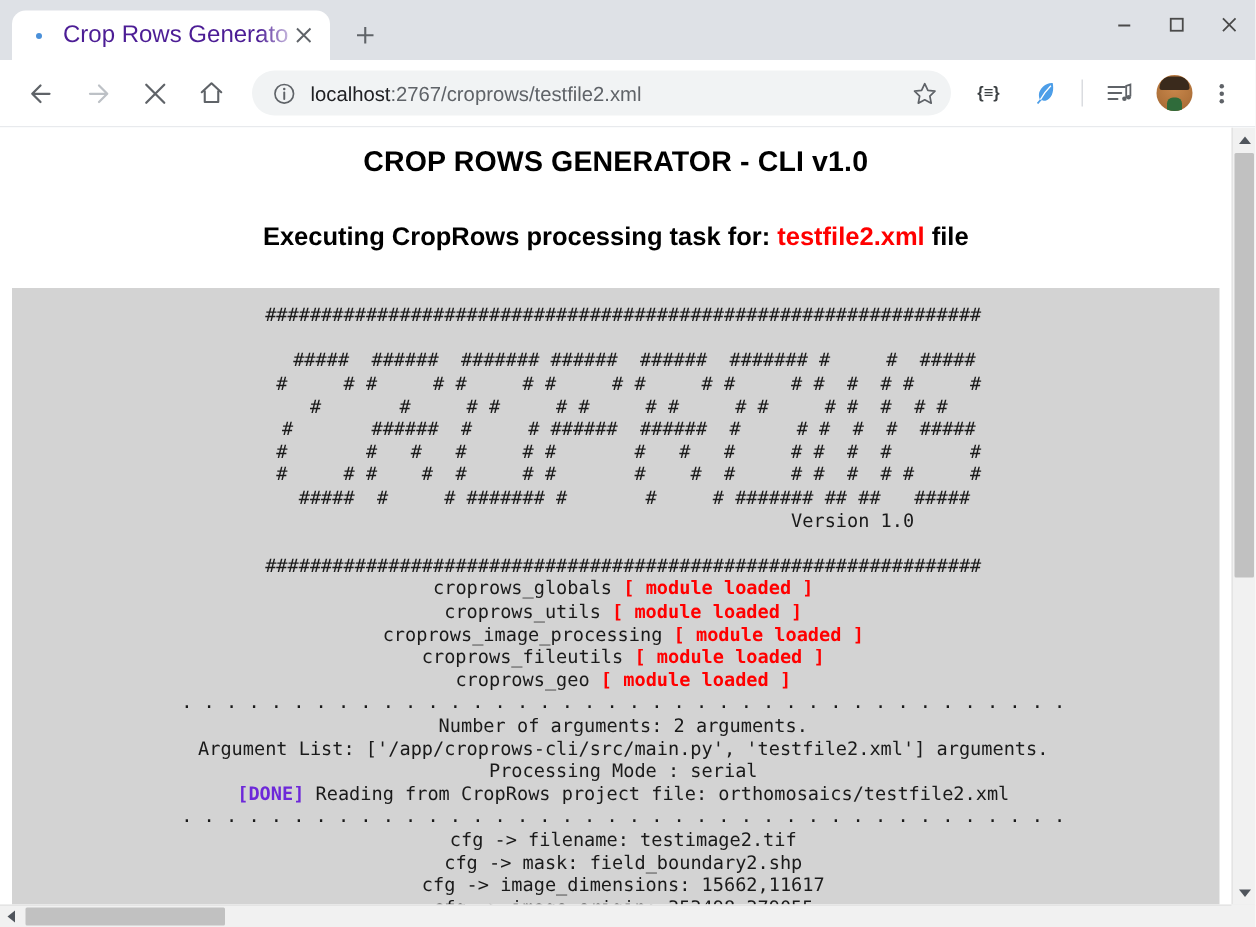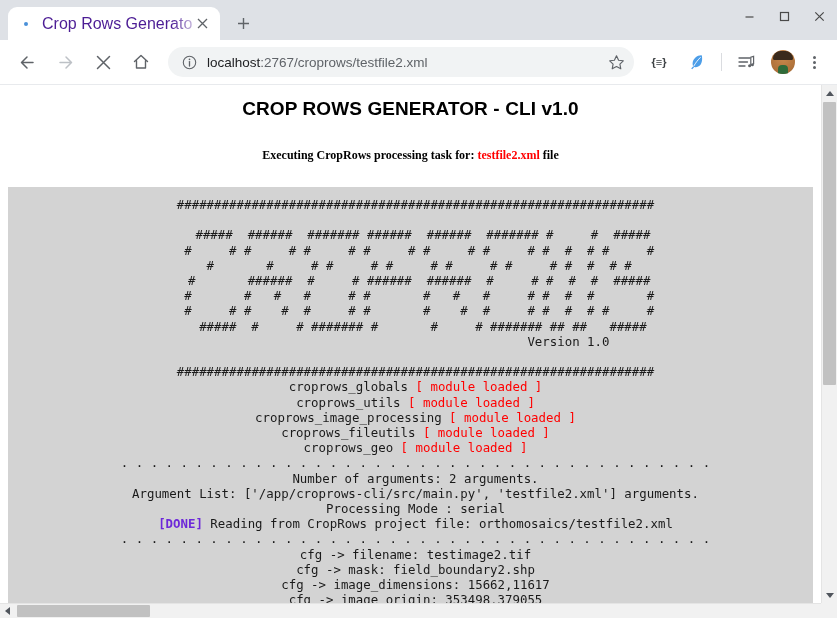--- a/index.html
+++ b/index.html
@@ -247,40 +247,39 @@
   }
 
   h1.page-h1 {
     font-size: 19px;
     font-weight: bold;
     color: #000000;
     margin: 13px 0 0 0;
     letter-spacing: 0.1px;
   }
   h2.page-h2 {
-    font-size: 12px;
+    font-size: 17px;
     font-weight: bold;
     color: #000000;
     margin: 28px 0 4px 0;
-    font-family: Liberation Serif, serif;
   }
   h2.page-h2 .fname { color: #ff0000; }
 
   pre.console {
     background: #d3d3d3;
     margin: 24px 0 0 0;
     padding: 10px 0 6px 10px;
     font-family: "DejaVu Sans Mono", "Liberation Mono", monospace;
     font-size: 12.4px;
     line-height: 15.2px;
     color: #1a1a1a;
     white-space: pre;
     overflow: hidden;
   }
-  pre.console .red { color: #ff0000; font-weight: normal; }
+  pre.console .red { color: #ff0000; font-weight: bold; }
   pre.console .green { color: #6d28d9; font-weight: bold; }
 
   
   .vscroll {
     position: absolute;
     right: 0; top: 0; bottom: 15px;
     width: 16px;
     background: #f1f1f1;
     border-left: 1px solid #e4e4e4;
     box-sizing: border-box;

